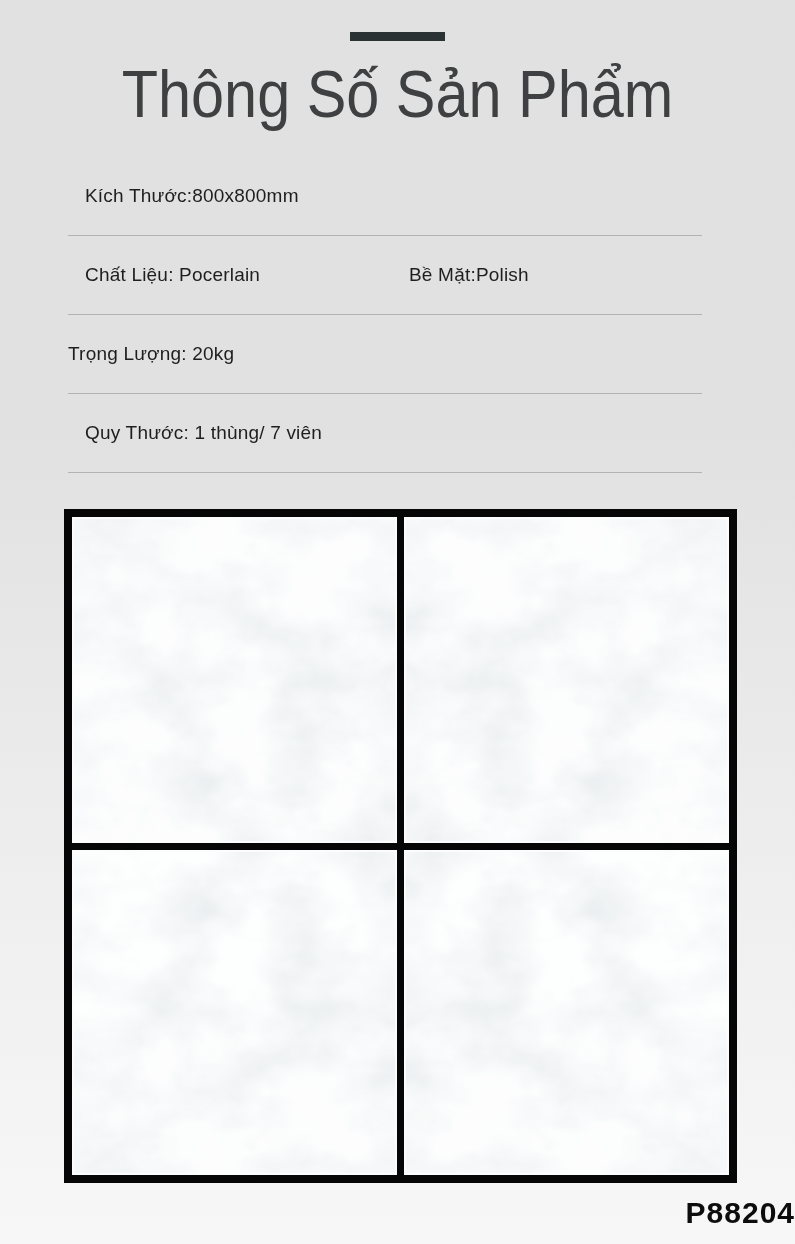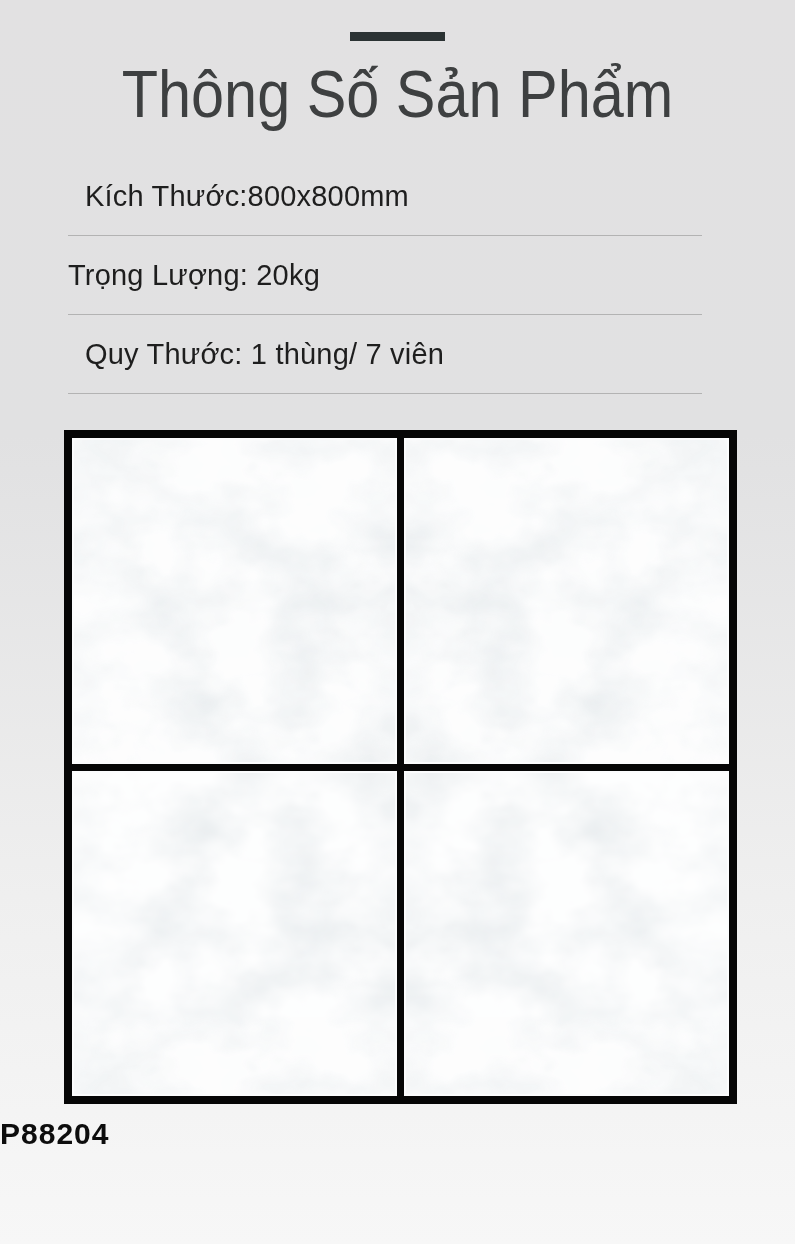--- a/index.html
+++ b/index.html
@@ -32,21 +32,21 @@
 
   .specs {
     width: 634px;
     margin: 26px 0 0 68px;
   }
   .spec-row {
     height: 78px;
     display: flex;
     align-items: center;
     border-bottom: 1px solid #b3b3b3;
-    font-size: 29px;
+    font-size: 19px;
     color: #1e1e1e;
     letter-spacing: 0.2px;
   }
   .spec-cell { white-space: nowrap; }
   .spec-cell.left { padding-left: 17px; width: 341px; box-sizing: border-box; }
   .spec-cell.full { padding-left: 17px; }
 
   .tile-grid {
     width: 673px;
     height: 674px;
@@ -65,21 +65,21 @@
     overflow: hidden;
     position: relative;
   }
   .tile svg { display: block; width: 100%; height: 100%; }
   .tile:nth-child(2) svg { transform: scaleX(-1); }
   .tile:nth-child(3) svg { transform: scaleY(-1); }
   .tile:nth-child(4) svg { transform: scale(-1,-1); }
 
   .product-code {
     margin-top: 14px;
-    text-align: left;
+    text-align: right;
     font-size: 30px;
     line-height: 32px;
     font-weight: 700;
     color: #0d0d0d;
     letter-spacing: 1px;
   }
 
   .svg-defs { position: absolute; width: 0; height: 0; overflow: hidden; }
 </style>
 </head>
@@ -106,20 +106,24 @@
 
 <div class="page">
 
   <div class="accent-bar"></div>
 
   <h1 class="page-title">Thông Số Sản Phẩm</h1>
 
   <div class="specs">
     <div class="spec-row">
         <span class="spec-cell full"><span>Kích Thước:</span><span>800x800mm</span></span>
+      </div>
+    <div class="spec-row">
+        <span class="spec-cell left"><span>Chất Liệu:</span><span> Pocerlain</span></span>
+        <span class="spec-cell"><span>Bề Mặt:</span><span>Polish</span></span>
       </div>
     <div class="spec-row">
         <span class="spec-cell"><span>Trọng Lượng:</span><span> 20kg</span></span>
       </div>
     <div class="spec-row">
         <span class="spec-cell full"><span>Quy Thước:</span><span> 1 thùng/ 7 viên</span></span>
       </div>
   </div>
 
   <div class="tile-grid">

